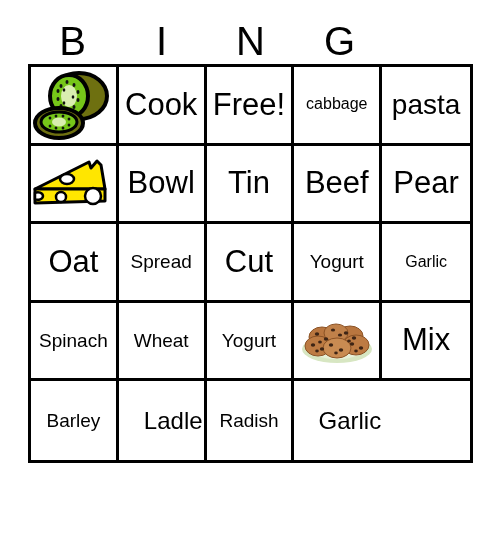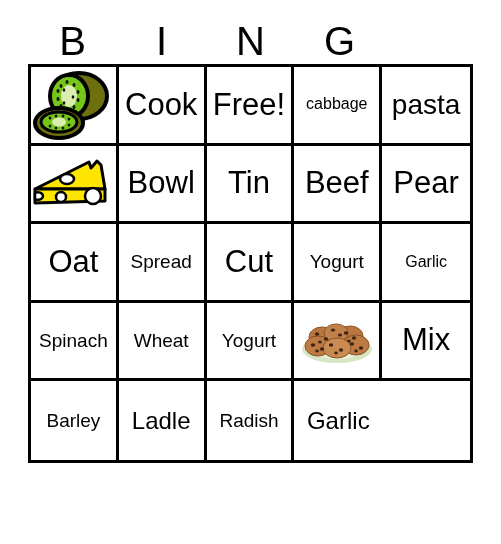--- a/index.html
+++ b/index.html
@@ -77,21 +77,21 @@
     width: 100%;
     text-align: center;
     line-height: 1.05;
     padding: 0 1px;
     box-sizing: border-box;
     white-space: nowrap;
   }
   
   .t-xl  { font-size: 31px; }
   .t-lg  { font-size: 28px; }
-  .t-md  { font-size: 24px; }
+  .t-md  { font-size: 24px; text-align: right; }
   .t-sm  { font-size: 19px; }
   .t-xs  { font-size: 16px; }
 
   .cell-image {
     width: 100%;
     height: 100%;
     display: flex;
     align-items: center;
     justify-content: center;
   }

